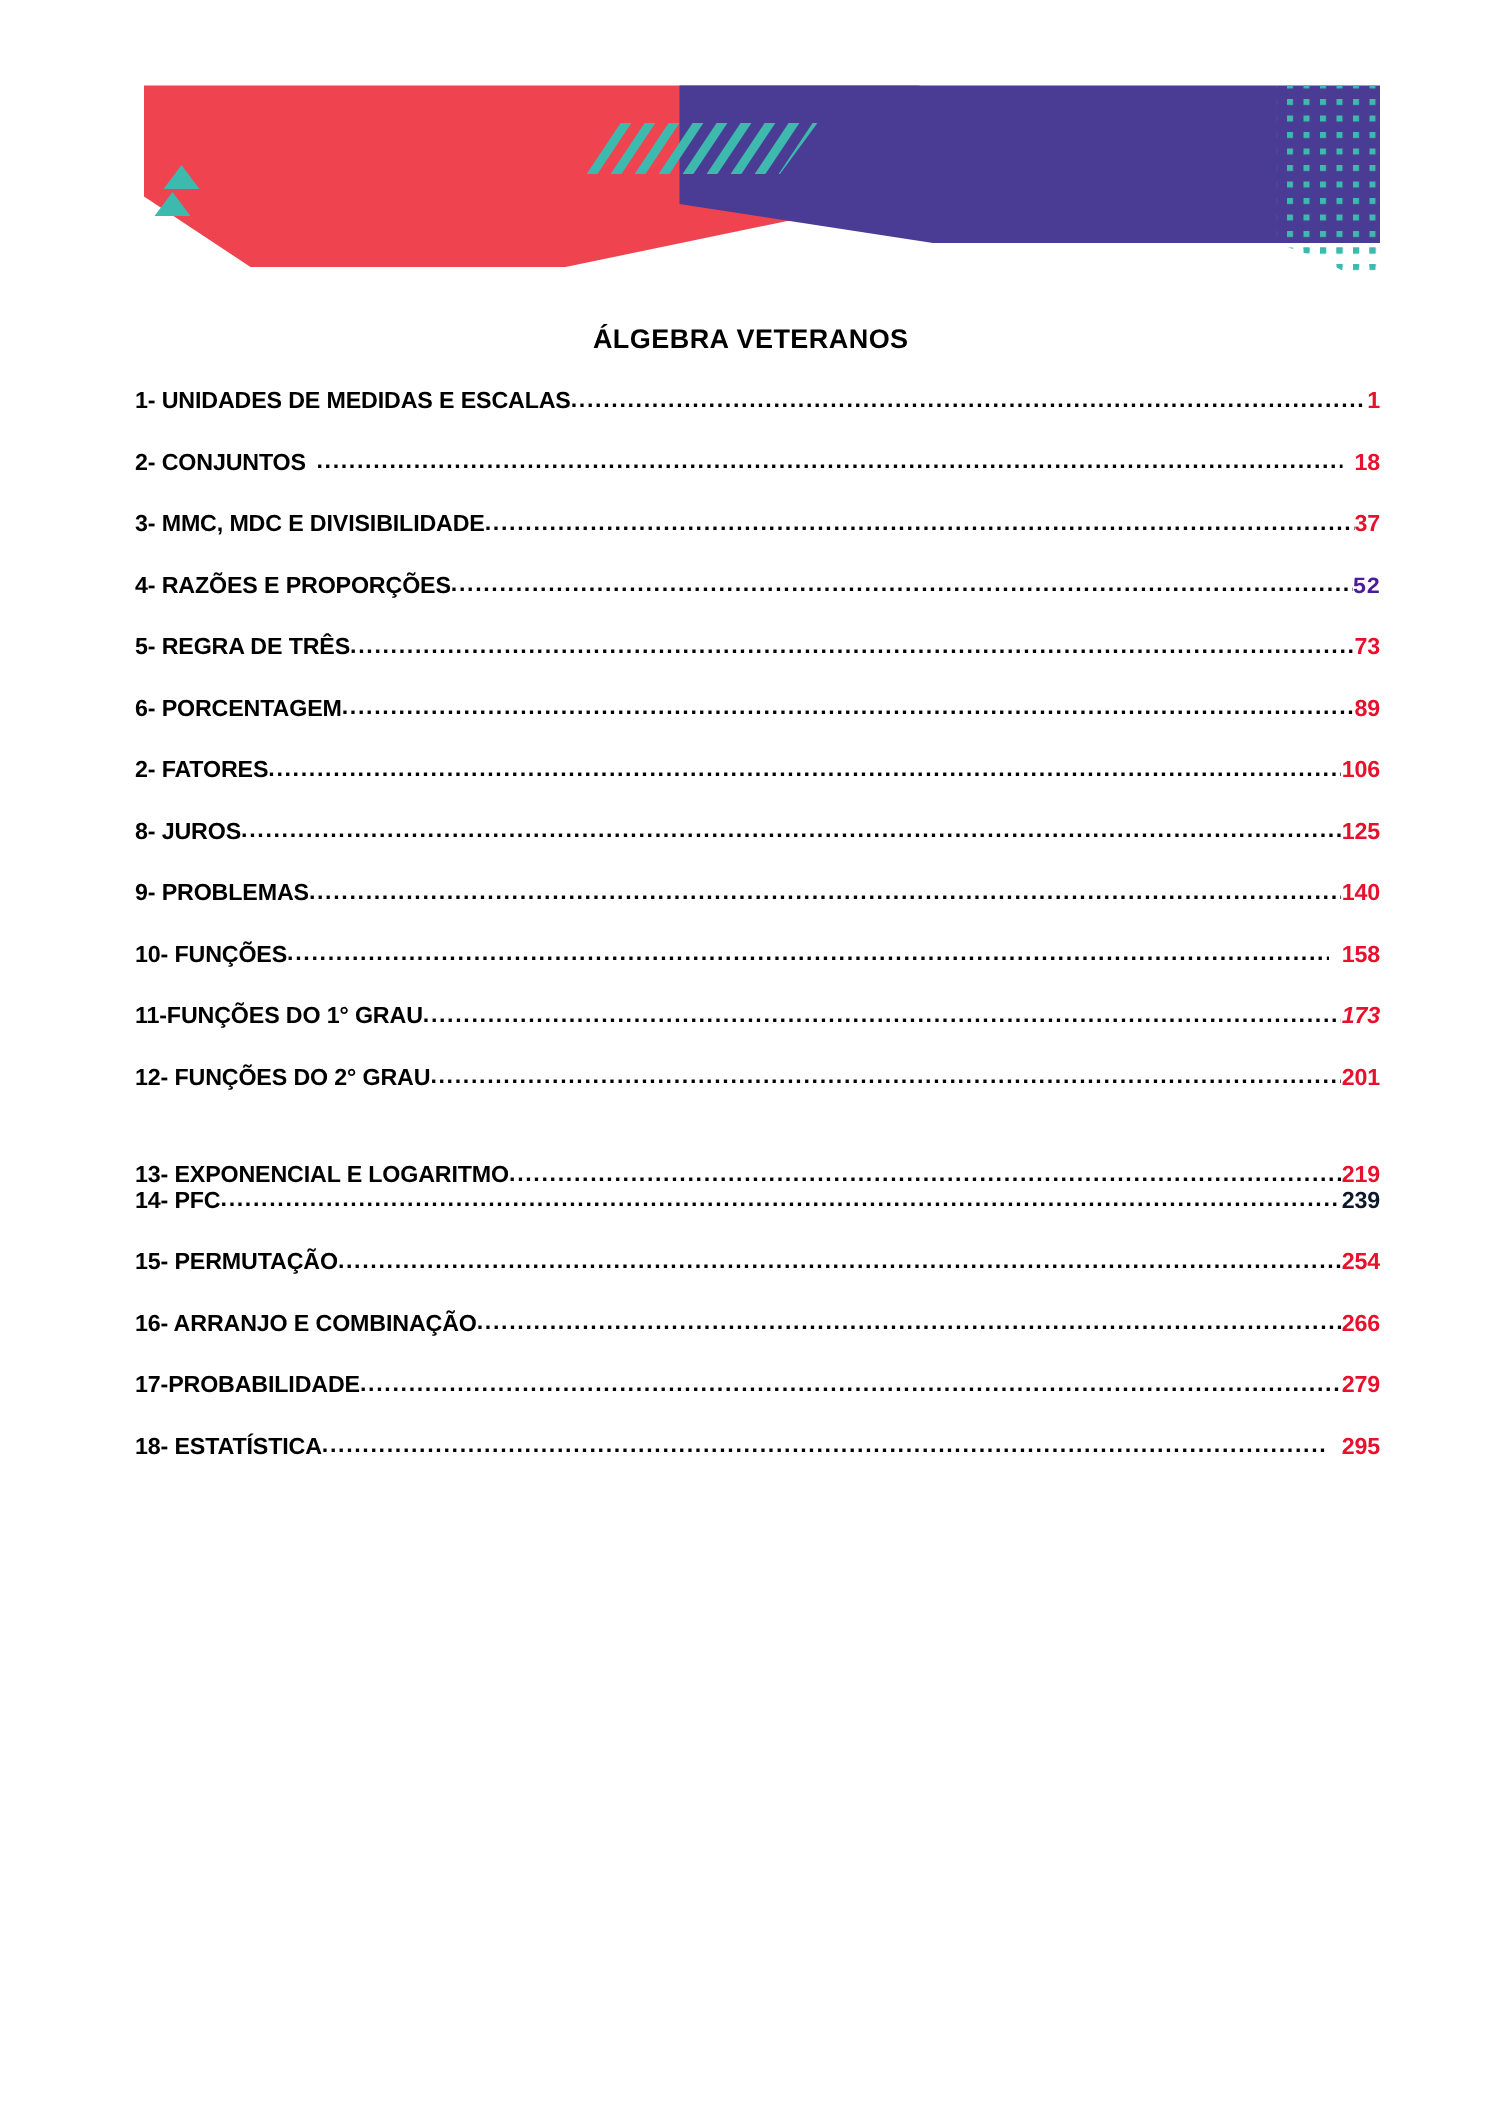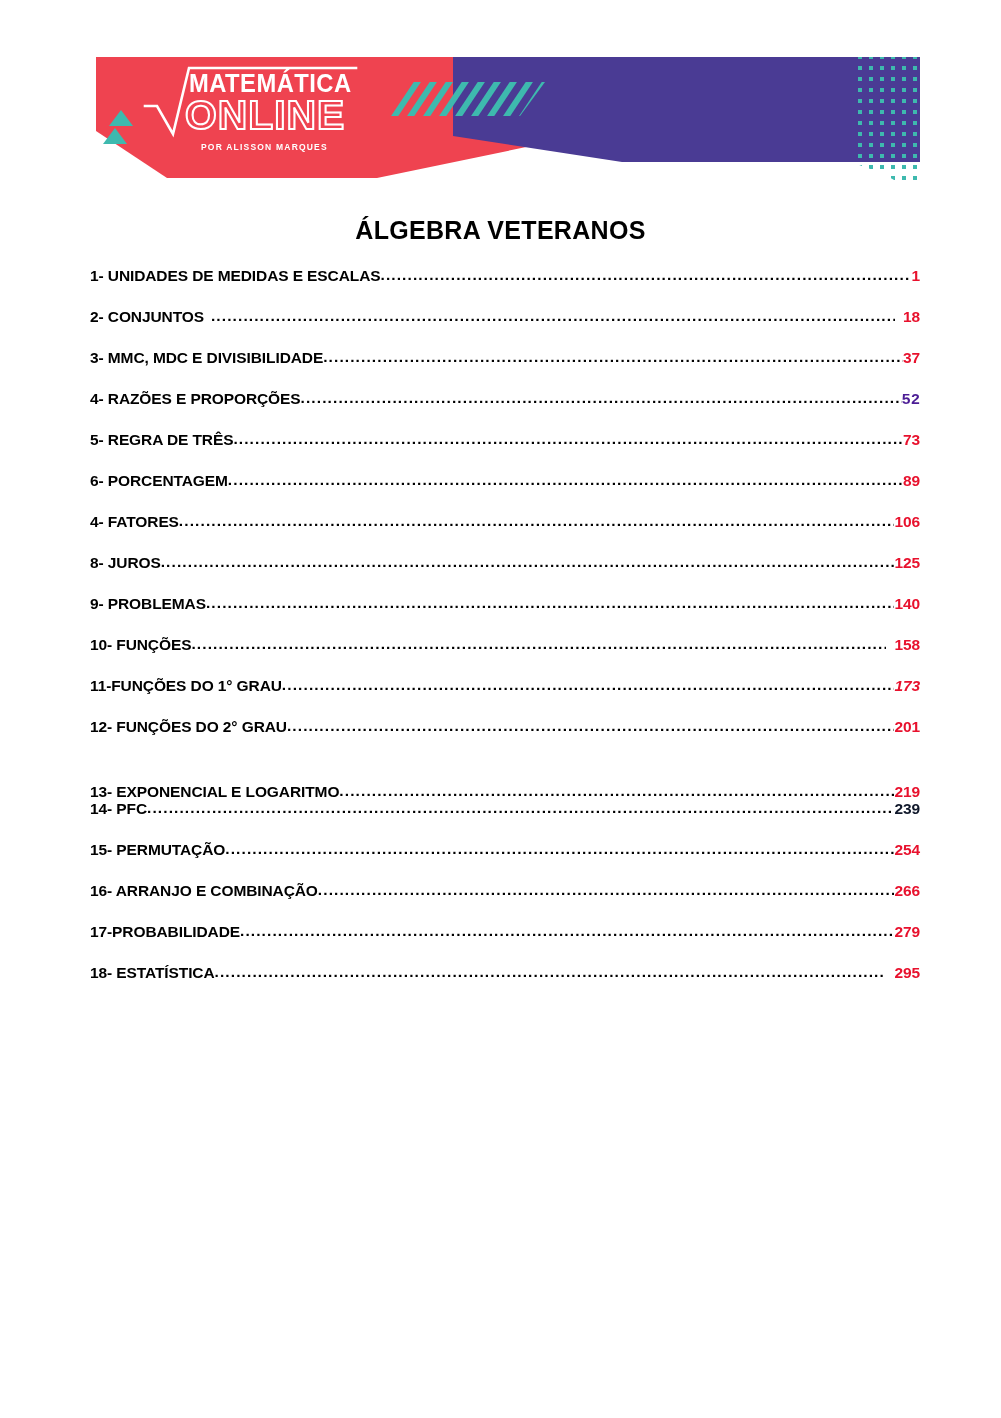--- a/index.html
+++ b/index.html
@@ -103,21 +103,21 @@
   .content {
     position: absolute;
     left: 0;
     top: 200px;
     width: 1001px;
   }
 
   .toc-title {
     width: 1001px;
     text-align: center;
-    font-size: 25px;
+    font-size: 18px;
     font-weight: bold;
     color: #000000;
     letter-spacing: 0.3px;
     margin-top: 16px;
     margin-bottom: 0;
     font-family: "Liberation Sans", sans-serif;
   }
 
   .toc-list {
     margin: 0;
@@ -230,28 +230,20 @@
     <defs>
       <clipPath id="tailTri">
         <polygon points="862,162 920,162 920,185 903,185"></polygon>
       </clipPath>
     </defs>
     <g clip-path="url(#tailTri)">
       <rect x="851" y="160" width="70" height="30" fill="url(#dotgrid)"></rect>
     </g>
   </svg>
 
-  <div class="logo">
-    <svg class="logo-radical" viewBox="0 0 215 76">
-      <path d="M2 44 L14 44 L30 72 L46 6 L213 6" fill="none" stroke="#ffffff" stroke-width="2.6" stroke-linecap="square" stroke-linejoin="miter"></path>
-    </svg>
-    <div class="logo-matematica">MATEMÁTICA</div>
-    <div class="logo-online">ONLINE</div>
-    <div class="logo-por">POR ALISSON MARQUES</div>
-  </div>
 
 </div>
 
 <div class="content">
   <div class="toc-title">ÁLGEBRA VETERANOS</div>
   <ul class="toc-list">
       <li class="toc-row">
         <span class="toc-label">1- UNIDADES DE MEDIDAS E ESCALAS</span>
         <span class="toc-leader">............................................................................................................................................................................................................................</span>
         <span class="toc-page" style="color: rgb(232, 17, 45);">1</span>
@@ -275,21 +267,21 @@
         <span class="toc-label">5- REGRA DE TRÊS</span>
         <span class="toc-leader">............................................................................................................................................................................................................................</span>
         <span class="toc-page" style="color: rgb(232, 17, 45);">73</span>
       </li>
       <li class="toc-row">
         <span class="toc-label">6- PORCENTAGEM</span>
         <span class="toc-leader">............................................................................................................................................................................................................................</span>
         <span class="toc-page" style="color: rgb(232, 17, 45);">89</span>
       </li>
       <li class="toc-row">
-        <span class="toc-label">4- FATORES</span>
+        <span class="toc-label">2- FATORES</span>
         <span class="toc-leader">............................................................................................................................................................................................................................</span>
         <span class="toc-page" style="color: rgb(232, 17, 45);">106</span>
       </li>
       <li class="toc-row">
         <span class="toc-label">8- JUROS</span>
         <span class="toc-leader">............................................................................................................................................................................................................................</span>
         <span class="toc-page" style="color: rgb(232, 17, 45);">125</span>
       </li>
       <li class="toc-row">
         <span class="toc-label">9- PROBLEMAS</span>

